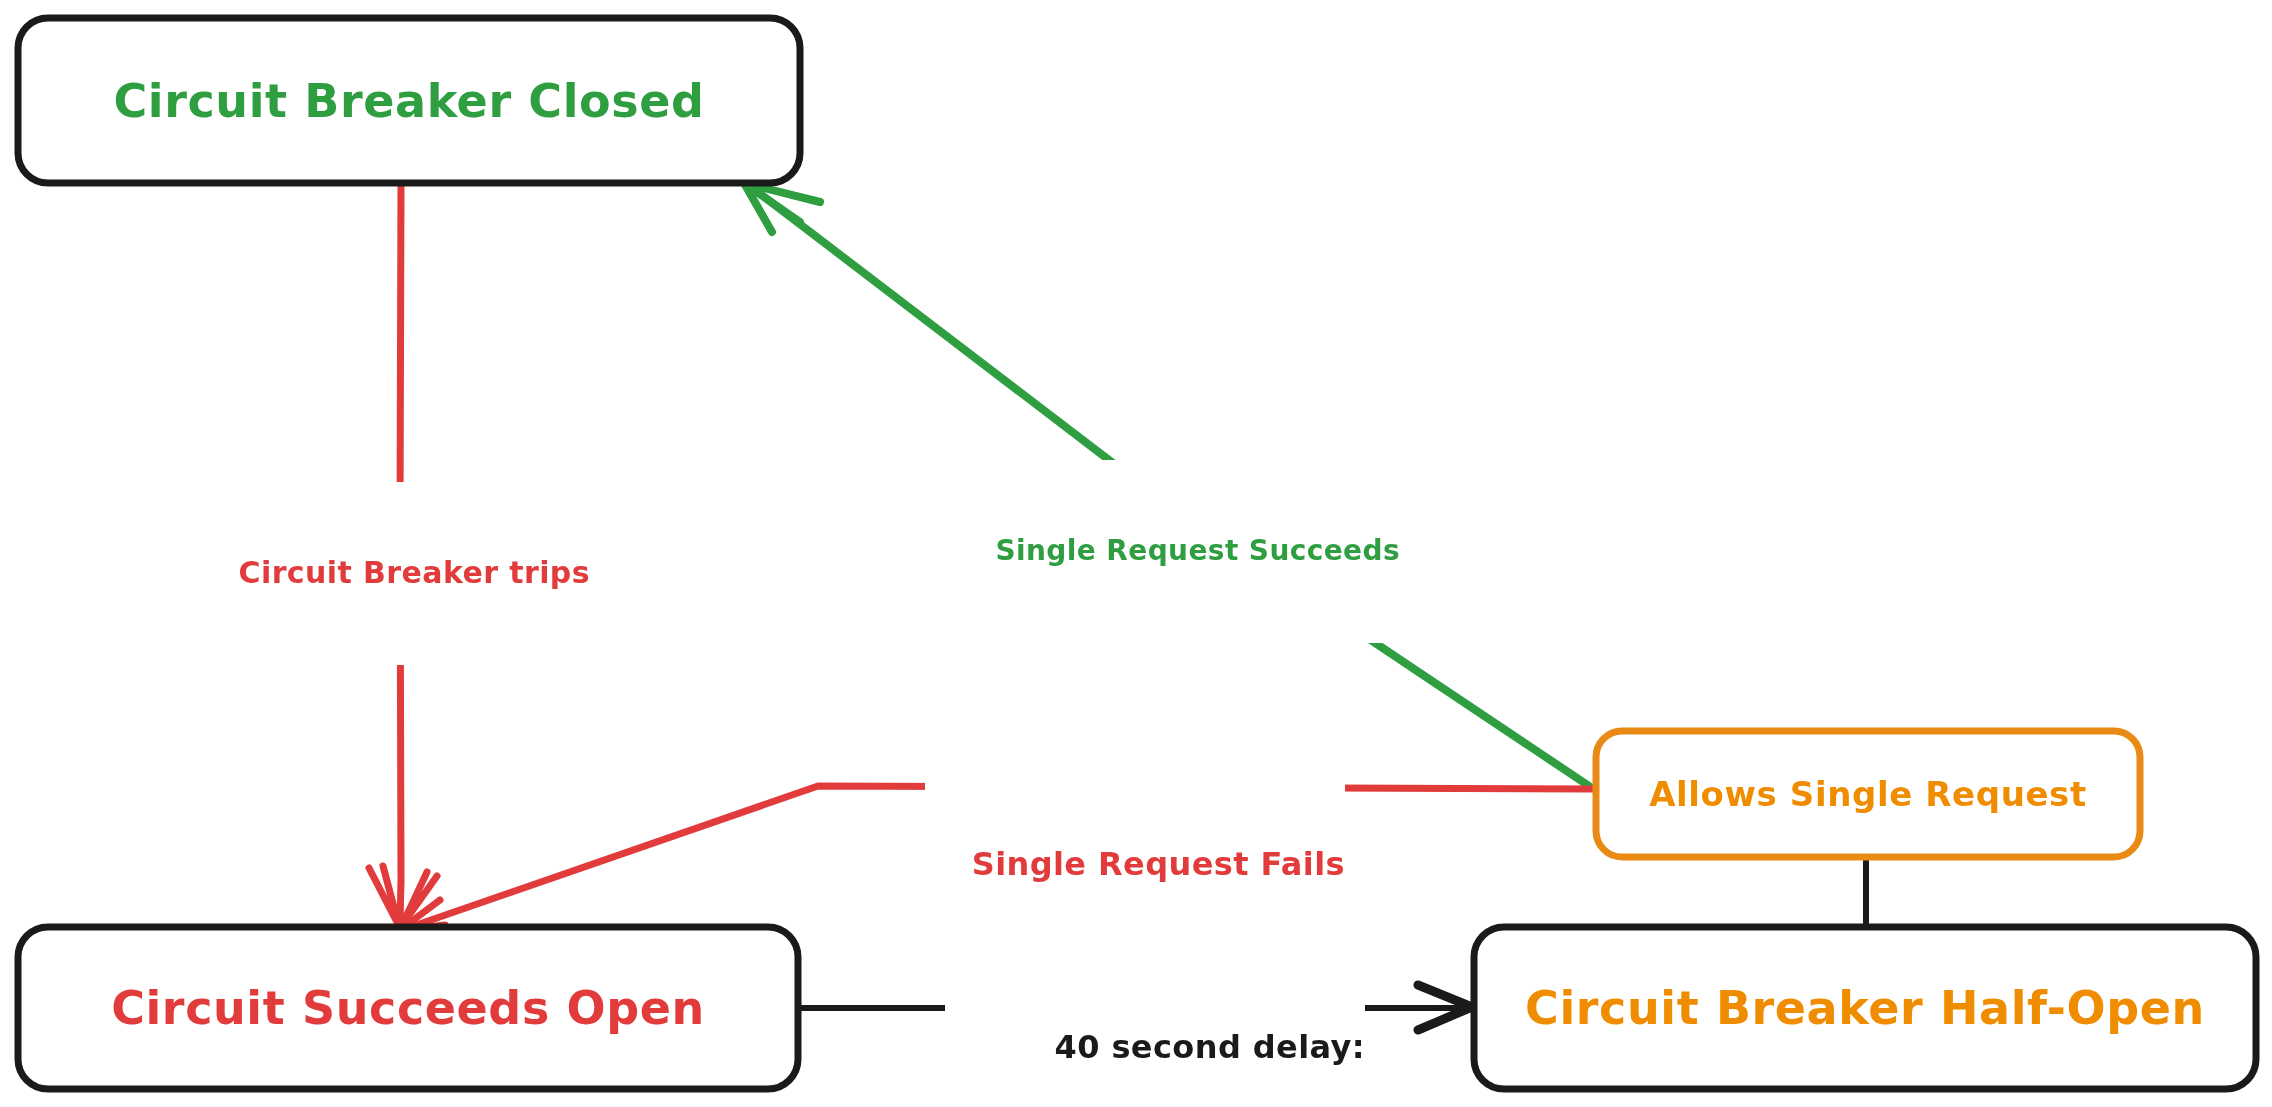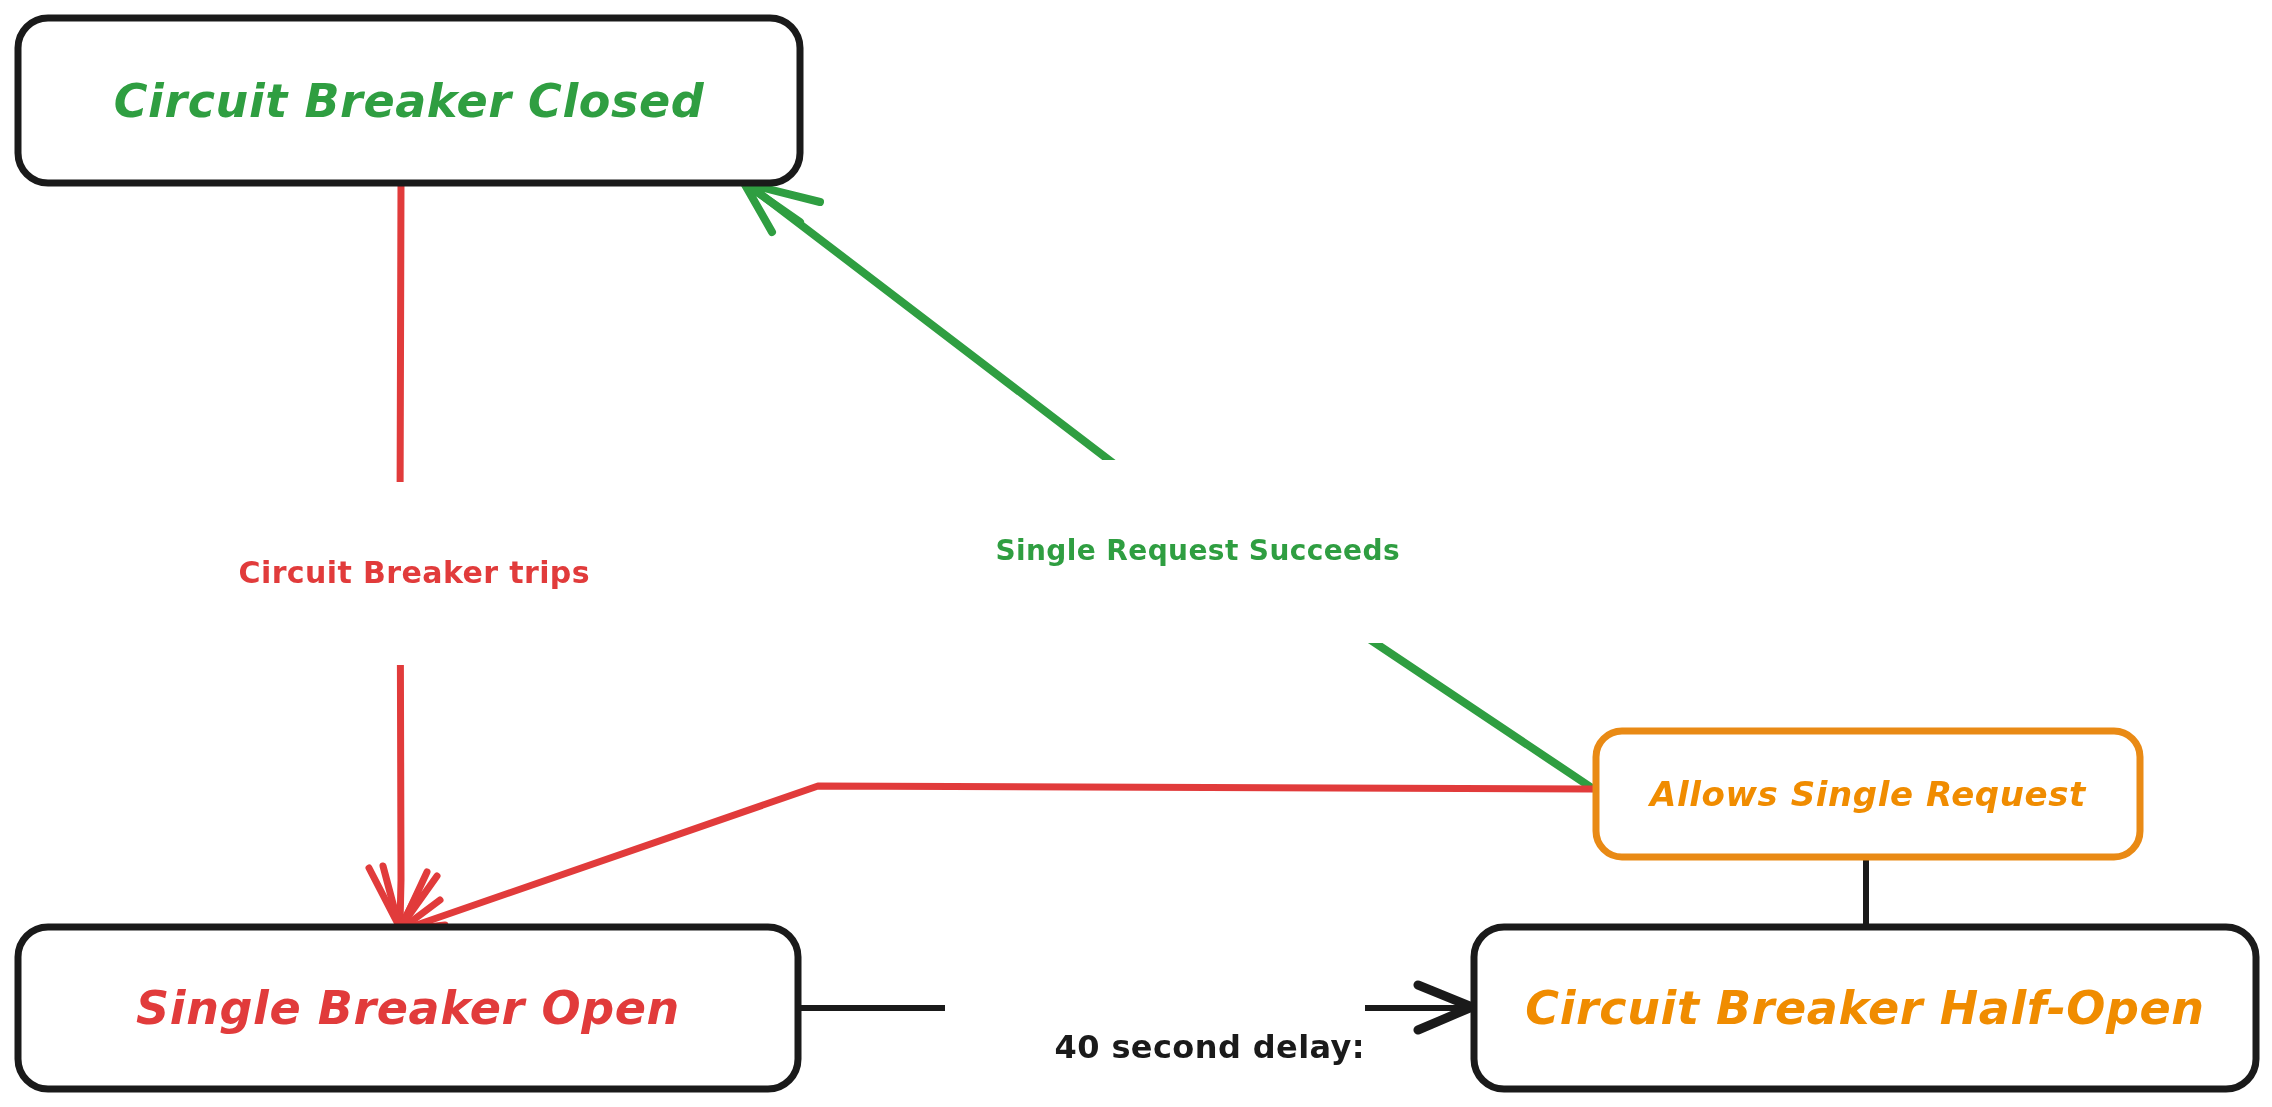--- a/index.html
+++ b/index.html
@@ -53,21 +53,20 @@
   .node-label {
     position: absolute;
     display: flex;
     align-items: center;
     justify-content: center;
     text-align: left;
     font-family: "DejaVu Sans", sans-serif;
     font-weight: 600;
     letter-spacing: 0.6px;
     white-space: pre;
-    font-style: italic;
   }
   .txt-green  { color: #2f9e41; }
   .txt-red    { color: #e13b3b; }
   .txt-orange { color: #f08c00; }
   .txt-black  { color: #1a1a1a; }
 
   .edge-label {
     position: absolute;
     text-align: right;
     font-family: "DejaVu Sans", sans-serif;
@@ -113,33 +112,36 @@
 
     <rect class="node-rect black-stroke" x="18" y="927" rx="30" ry="30" width="780" height="162"></rect>
 
     <rect class="node-rect black-stroke" x="1474" y="927" rx="30" ry="30" width="782" height="162"></rect>
 
     <rect class="node-rect orange-stroke" x="1596" y="731" rx="26" ry="26" width="544" height="126"></rect>
   </svg>
 
   <div class="node-label txt-green" style="left:18px; top:18px; width:782px; height:165px; font-size:46px;">Circuit Breaker Closed</div>
 
-  <div class="node-label txt-red" style="left:18px; top:927px; width:780px; height:162px; font-size:46px;">Single Breaker Open</div>
+  <div class="node-label txt-red" style="left:18px; top:927px; width:780px; height:162px; font-size:46px;">Circuit Succeeds Open</div>
 
   <div class="node-label txt-orange" style="left:1596px; top:731px; width:544px; height:126px; font-size:34px;">Allows Single Request</div>
 
   <div class="node-label txt-orange" style="left:1474px; top:927px; width:782px; height:162px; font-size:46px;">Circuit Breaker Half-Open</div>
 
   <div class="edge-label txt-red" style="left:150px; top:482px; width:440px; font-size:30px;">
     <div>Circuit Breaker trips</div>
   </div>
 
   <div class="edge-label txt-green" style="left:900px; top:460px; width:500px; font-size:28px; padding:6px 0;">
     <div>Single Request Succeeds</div>
   </div>
 
+  <div class="edge-label txt-red" style="left:925px; top:763px; width:420px; font-size:32px; padding:4px 0;">
+    <div>Single Request Fails</div>
+  </div>
 
   <div class="edge-label txt-black" style="left:945px; top:950px; width:420px; font-size:32px;">
     <div>40 second delay:</div>
     
   </div>
 
 </div>
 
 </body></html>

